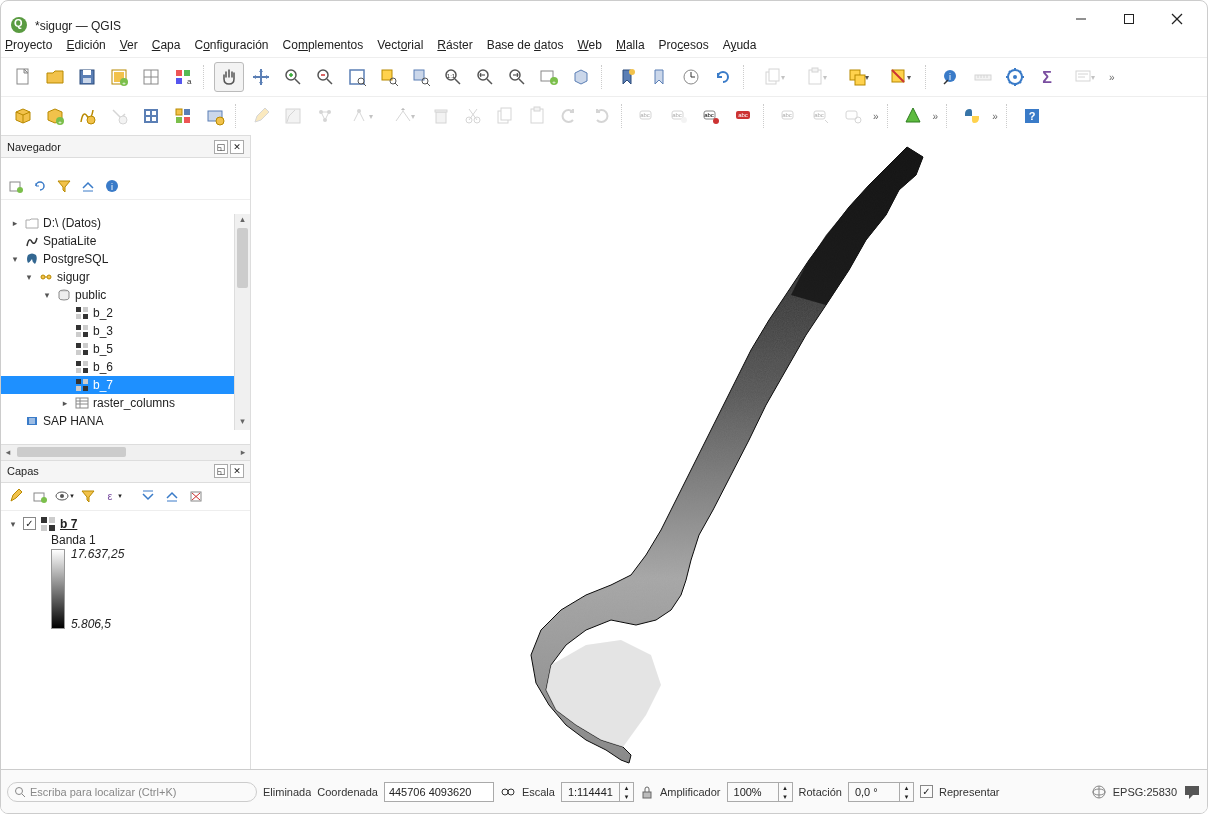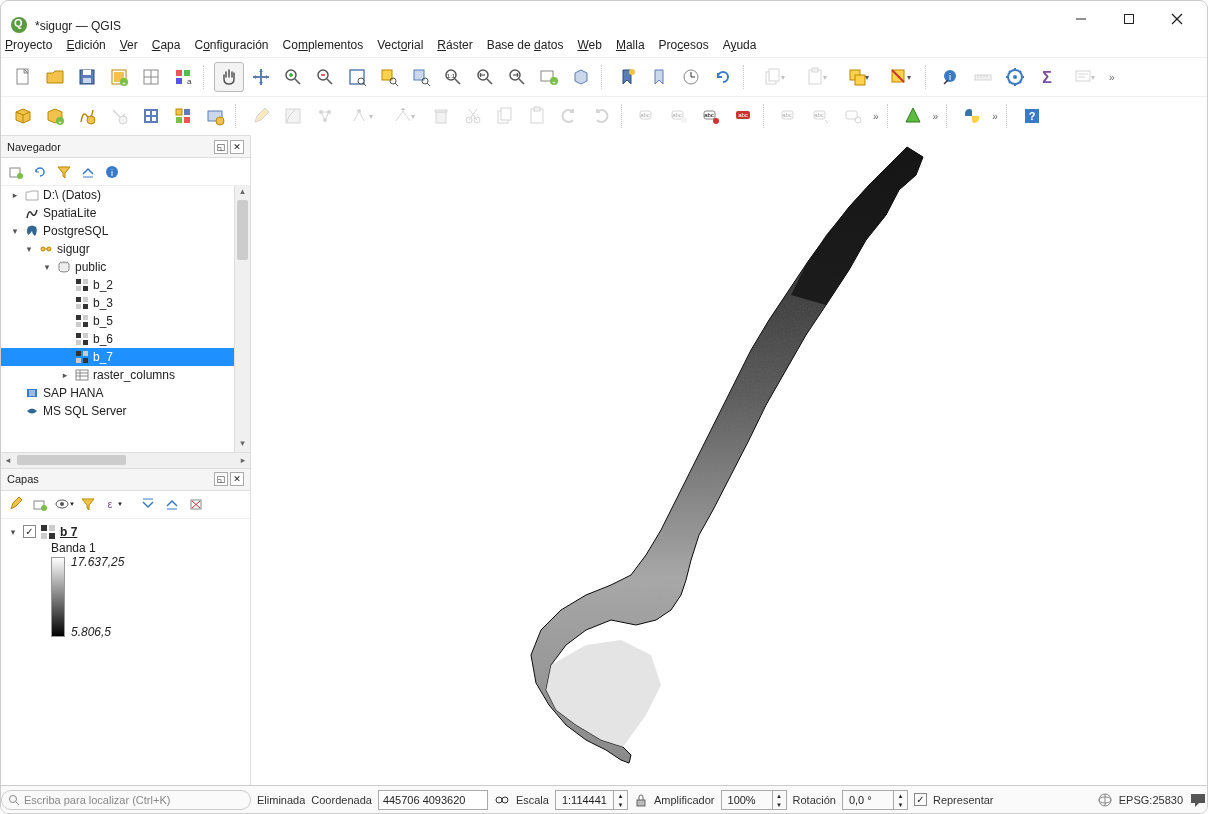--- a/index.html
+++ b/index.html
@@ -74,21 +74,21 @@
 .lrow .licon { width: 16px; height: 16px; margin-right: 4px; }
 .lrow .lname { font-weight: bold; text-decoration: underline; }
 .gradient { width: 14px; height: 80px; background: linear-gradient(#fff, #000); border: 1px solid #999; margin: 2px 0 2px 44px; }
 .legend-sub { margin-left: 44px; }
 
 
 .canvas { flex: 1; background: #fff; position: relative; overflow: hidden; }
 .canvas svg { position: absolute; left: 0; top: 0; }
 
 
-.statusbar { height: 28px; border-top: 1px solid #ccc; display: flex; align-items: center; padding: 0 0; gap: 6px; font-size: 11px; background: #fafafa; }
+.statusbar { height: 44px; border-top: 1px solid #ccc; display: flex; align-items: center; padding: 0 6px; gap: 6px; font-size: 11px; background: #fafafa; }
 .statusbar .search { flex: 0 0 250px; display: flex; align-items: center; border: 1px solid #ccc; border-radius: 10px; height: 20px; padding: 0 6px; color: #888; gap: 4px; }
 .statusbar .lbl { color: #333; }
 .statusbar .sinput { border: 1px solid #aaa; height: 20px; padding: 0 4px; background: #fff; display: flex; align-items: center; }
 .statusbar .spin { border: 1px solid #aaa; height: 20px; display: flex; align-items: center; }
 .statusbar .spin .val { padding: 0 6px; min-width: 50px; }
 .statusbar .spin .btns { width: 14px; display: flex; flex-direction: column; border-left: 1px solid #aaa; }
 .statusbar .spin .btns div { height: 9px; font-size: 7px; text-align: center; line-height: 9px; }
 .statusbar .chk { width: 13px; height: 13px; border: 1px solid #888; display: flex; align-items: center; justify-content: center; font-size: 10px; }
 .statusbar .crs-ico { width: 16px; height: 16px; }
 .statusbar .msg-ico { width: 18px; height: 18px; }
@@ -540,21 +540,21 @@
       <svg viewBox="0 0 20 20">
         <rect x="3" y="3" width="14" height="14" fill="#3a7bc8"></rect>
         <text x="10" y="14" font-size="11" text-anchor="middle" fill="#fff" font-weight="bold">?</text>
       </svg>
     </div>
 </div>
 
 <div class="main">
   <div class="leftcol">
 
-    <div class="panel" style="flex:1.05;min-height:0;">
+    <div class="panel" style="flex:1.05;min-height:0;gap:14px;">
       <div class="panel-header">
         <span class="ptitle">Navegador</span>
         <span class="pbtn">◱</span>
         <span class="pbtn">✕</span>
       </div>
       <div class="panel-toolbar">
         <div class="ptbtn">
             <svg viewBox="0 0 16 16">
               <rect x="2" y="4" width="10" height="9" fill="#fff" stroke="#888"></rect>
               <circle cx="12" cy="12" r="3" fill="#7bbf4b"></circle>

